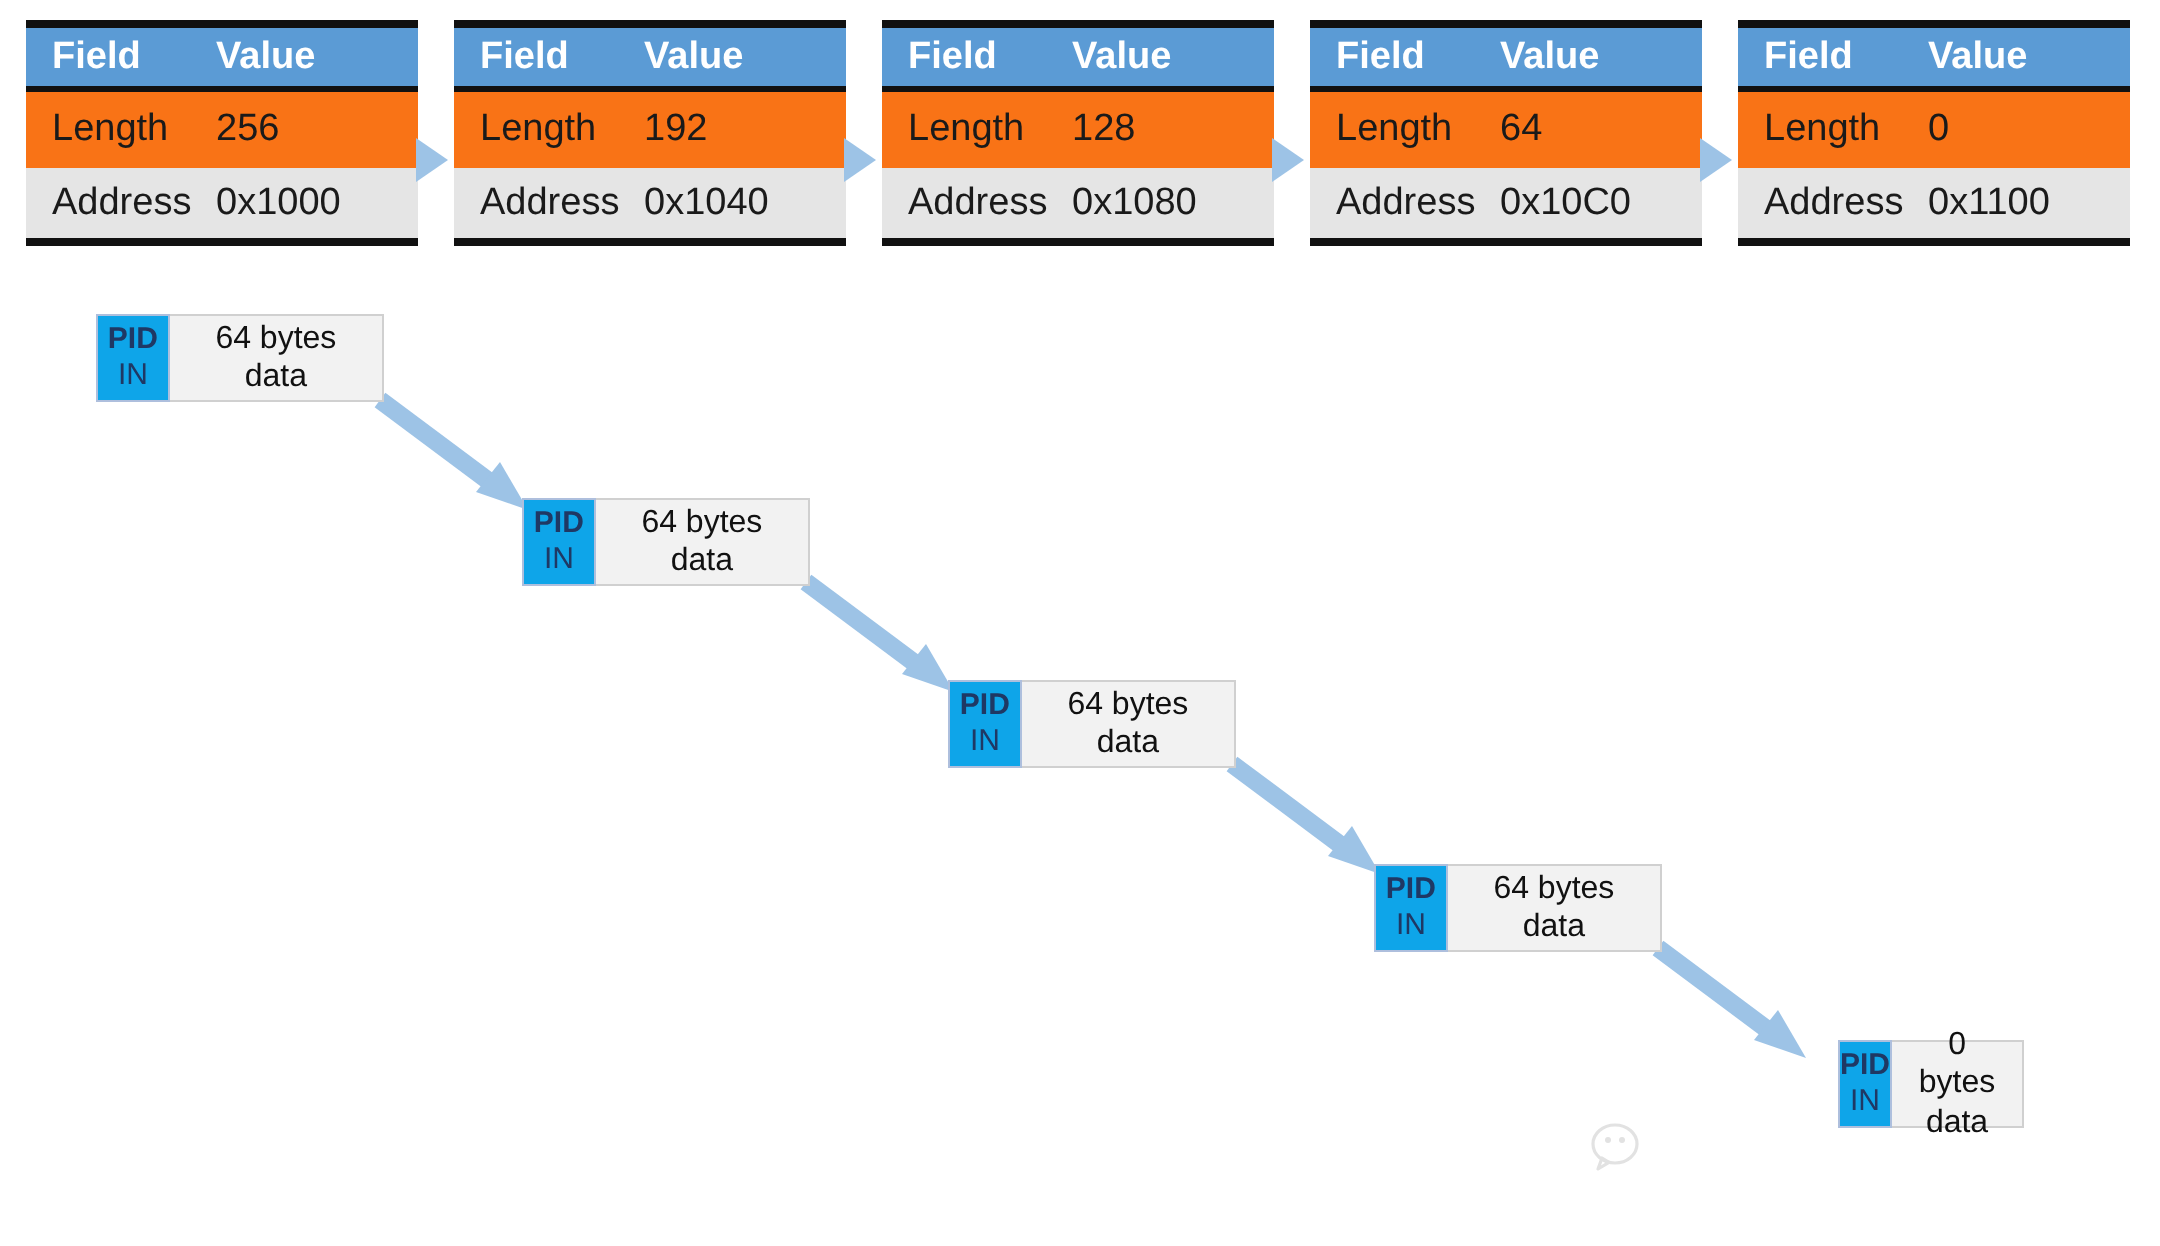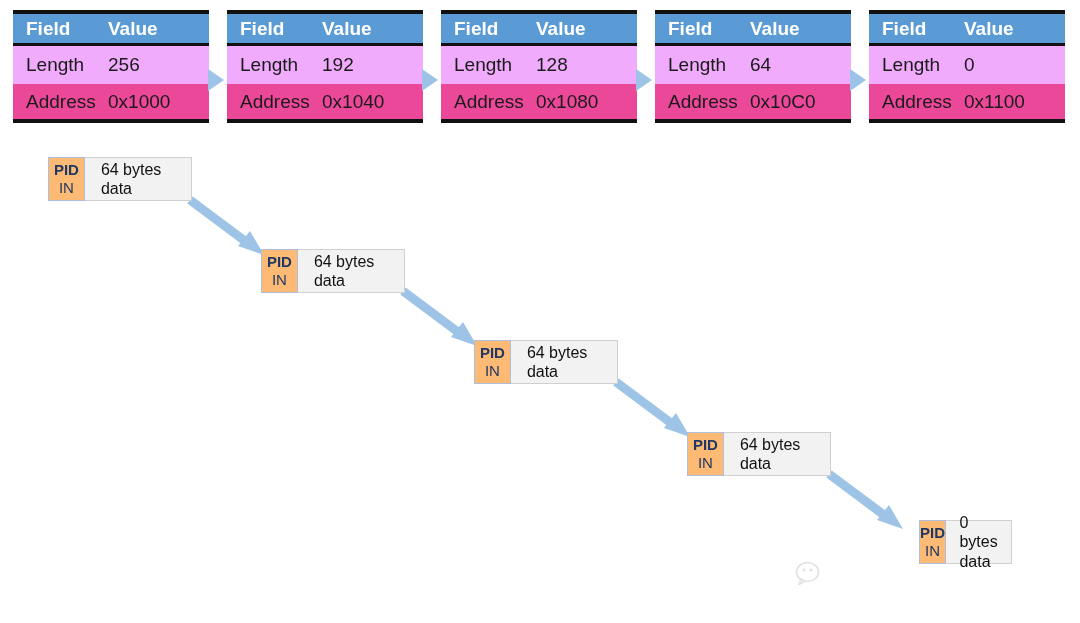--- a/index.html
+++ b/index.html
@@ -28,25 +28,25 @@
     display: flex;
     align-items: center;
     box-sizing: border-box;
   }
   .dt-row.head {
     background: #5B9BD5;
     height: 32px;
     border-bottom: 3px solid #111111;
   }
   .dt-row.alt {
-    background: #f0abfc;
+    background: #f97316;
     height: 38px;
   }
   .dt-row.plain {
-    background: #ec4899;
+    background: #e5e5e5;
     height: 35px;
   }
   .dt-cell {
     font-size: 19px;
     color: #1a1a1a;
     white-space: nowrap;
     overflow: hidden;
   }
   .dt-cell.c1 { padding-left: 13px; width: 82px; }
   .dt-cell.c2 { padding-left: 0px; }
@@ -66,21 +66,21 @@
   }
 
   
   .pkt {
     position: absolute;
     display: flex;
     align-items: stretch;
     box-sizing: border-box;
   }
   .pkt .pid {
-    background: #fdba74;
+    background: #0ea5e9;
     border: 1px solid #AEBFDD;
     box-sizing: border-box;
     display: flex;
     flex-direction: column;
     align-items: center;
     justify-content: center;
     line-height: 1.18;
     margin-left: 16px;
   }
   .pkt .pid .pid-top {
@@ -94,21 +94,21 @@
     color: #1F3864;
   }
   .pkt .payload {
     background: #F2F2F2;
     border: 1px solid #D0D0D0;
     border-left: none;
     box-sizing: border-box;
     display: flex;
     align-items: center;
     justify-content: center;
-    text-align: left;
+    text-align: center;
     font-size: 16px;
     color: #111111;
     line-height: 1.2;
     padding: 0 16px;
   }
 
   
   .diag {
     position: absolute;
     overflow: visible;

